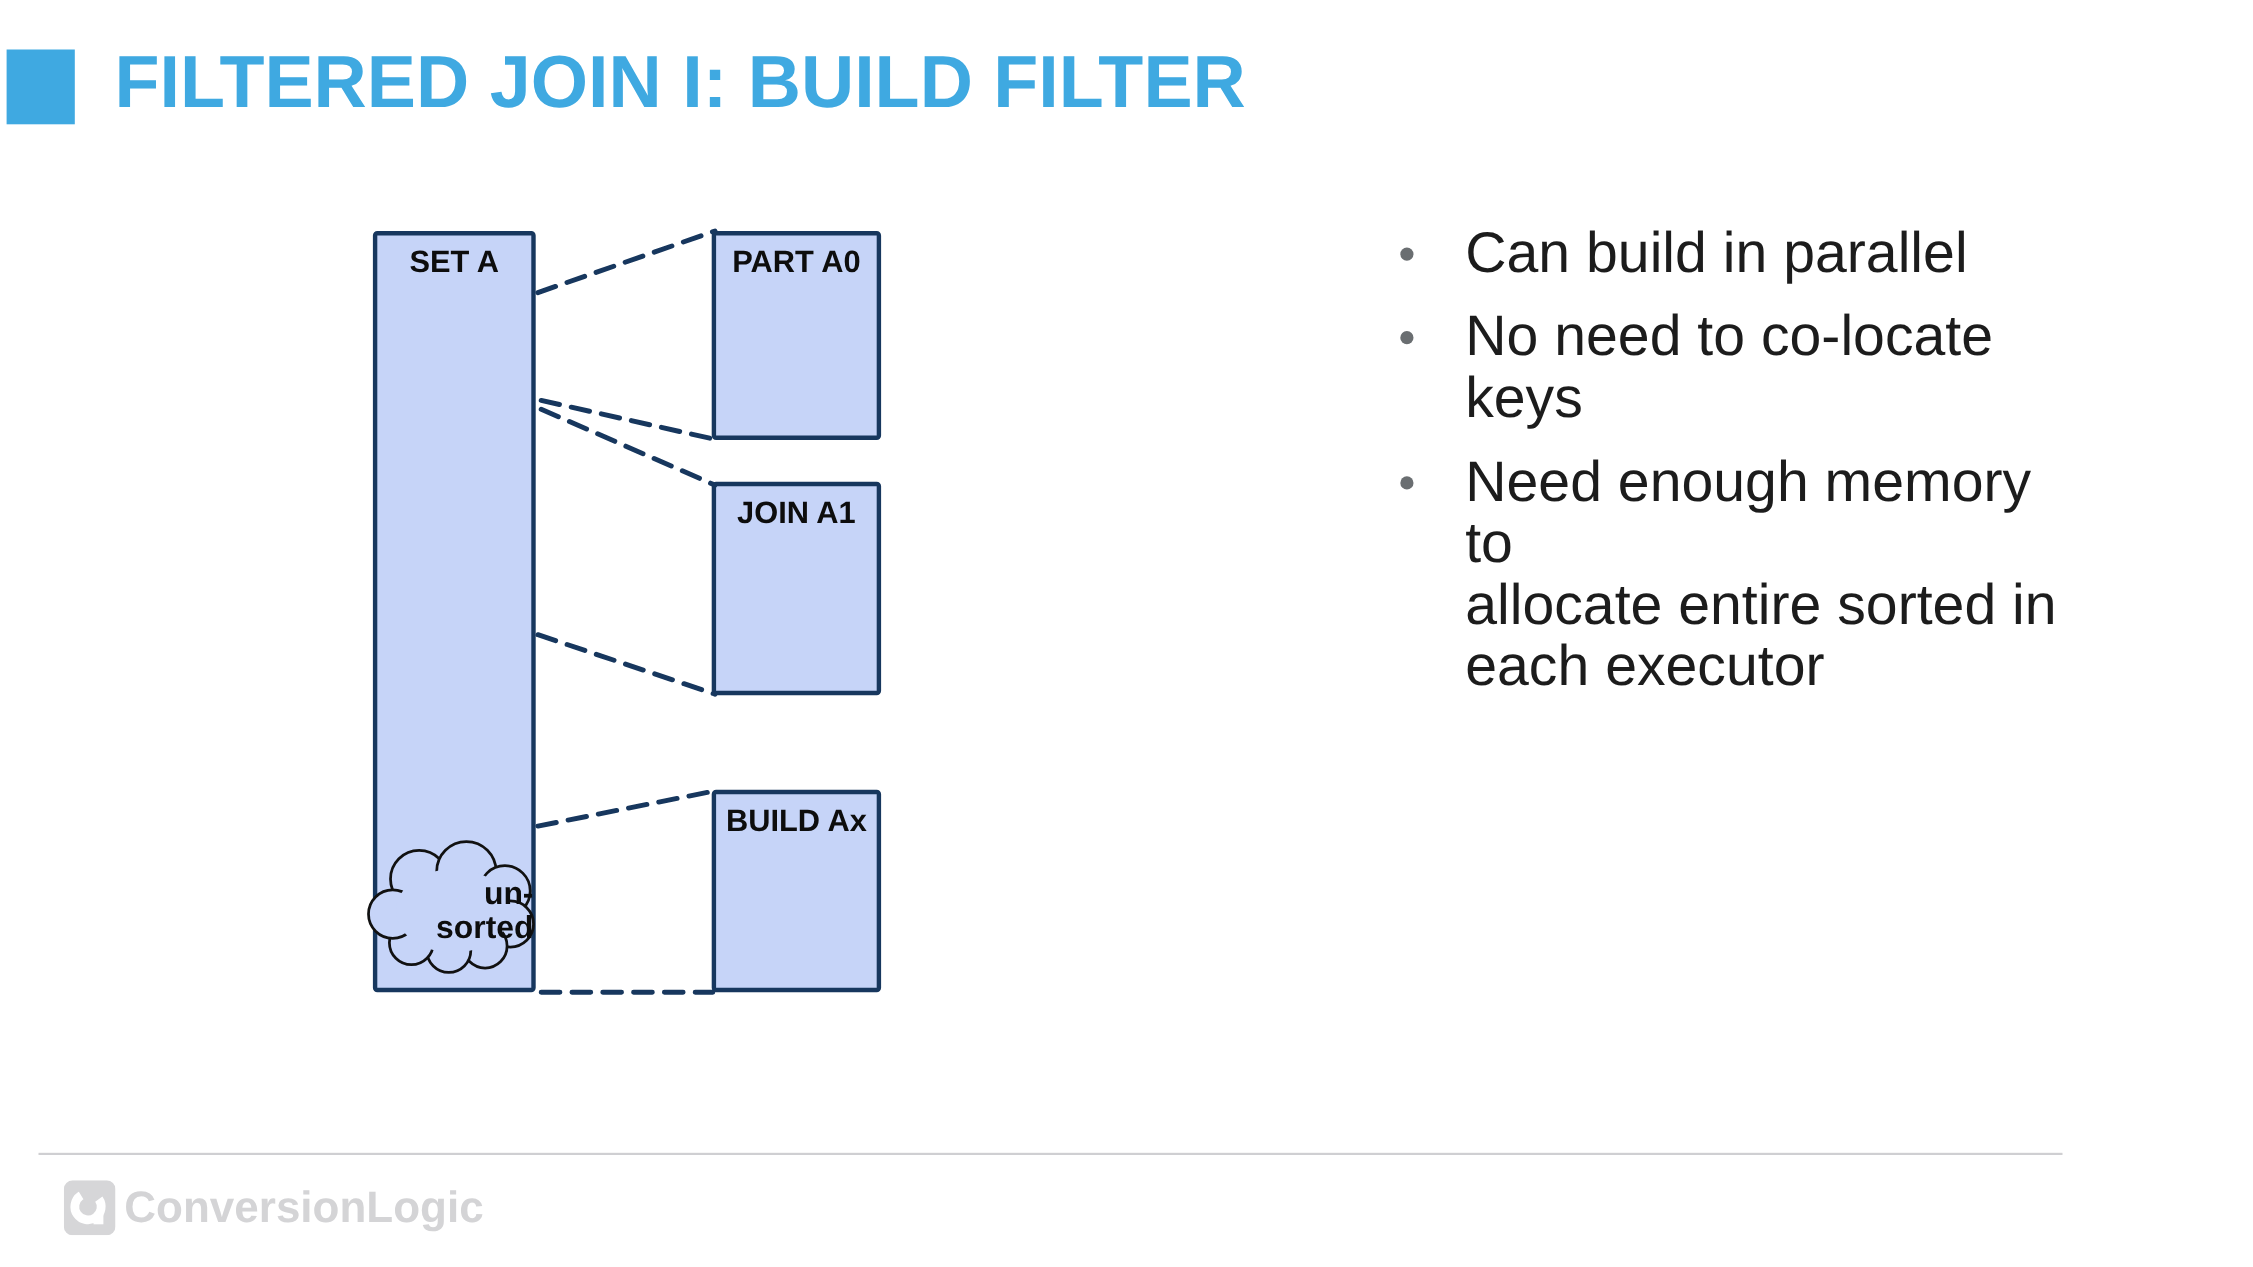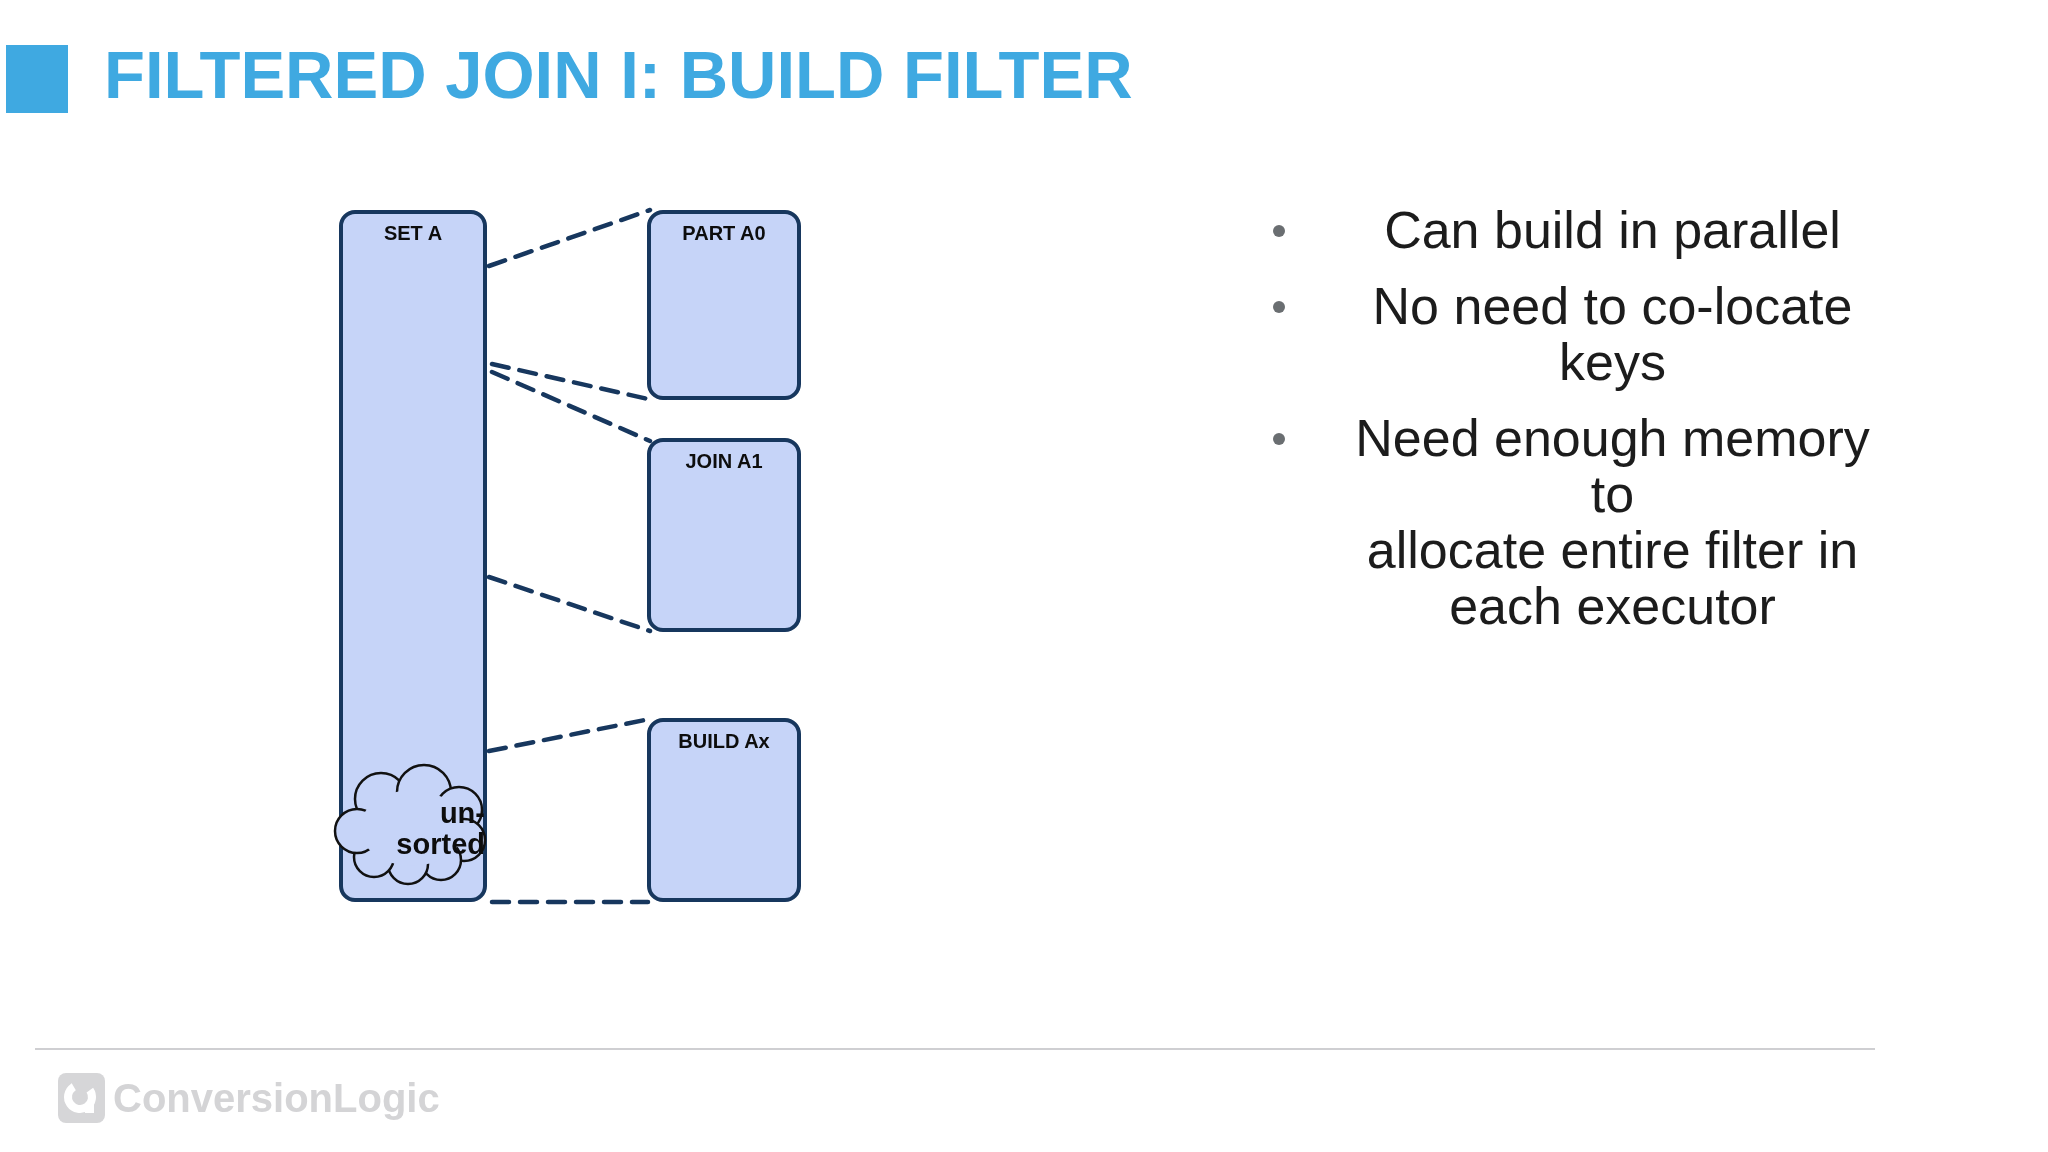--- a/index.html
+++ b/index.html
@@ -30,25 +30,25 @@
     letter-spacing: 0px;
     color: #3FA9E1;
     white-space: nowrap;
   }
 
   
   .dbox {
     position: absolute;
     background: #C6D4F8;
     border: 4px solid #17375E;
-    border-radius: 16px;
+    border-radius: 4px;
     box-sizing: border-box;
     text-align: center;
     padding-top: 8px;
-    font-size: 20px;
+    font-size: 28px;
     font-weight: bold;
     color: #0d0d0d;
   }
   .set-box  { left: 339px; top: 210px; width: 148px; height: 692px; }
   .part-a0  { left: 647px; top: 210px; width: 154px; height: 190px; }
   .part-a1  { left: 647px; top: 438px; width: 154px; height: 194px; }
   .part-ax  { left: 647px; top: 718px; width: 154px; height: 184px; }
 
   
   .diagram-svg {
@@ -87,21 +87,20 @@
     margin: 0; padding: 0;
   }
   .bullets li {
     position: relative;
     padding-left: 79px;
     margin-bottom: 20px;
     font-size: 52px;
     line-height: 56px;
     color: #1c1c1c;
     white-space: pre-line;
-    text-align: center;
   }
   .bullets li::before {
     content: "";
     position: absolute;
     left: 20px; top: 23px;
     width: 12px; height: 12px;
     border-radius: 50%;
     background: #6a6e71;
   }
 
@@ -173,21 +172,21 @@
   <div class="cloud-text">
     <div>un-</div>
     <div>sorted</div>
   </div>
 
   <ul class="bullets">
     <li>Can build in parallel</li>
     <li>No need to co-locate
 keys</li>
     <li>Need enough memory to
-allocate entire filter in
+allocate entire sorted in
 each executor</li>
   </ul>
 
   <div class="footer-divider"></div>
   <div class="logo">
     <svg class="logo-mark" width="47" height="50" viewBox="0 0 47 50">
       <rect x="0" y="0" width="47" height="50" rx="8" fill="#d6d6d8"></rect>
       <circle cx="22" cy="24" r="12" fill="none" stroke="#ffffff" stroke-width="8" stroke-dasharray="57 19" transform="rotate(-35 22 24)"></circle>
       <rect x="27" y="31" width="9" height="9" fill="#ffffff"></rect>
       <rect x="30" y="41" width="7" height="6" fill="#d6d6d8"></rect>

